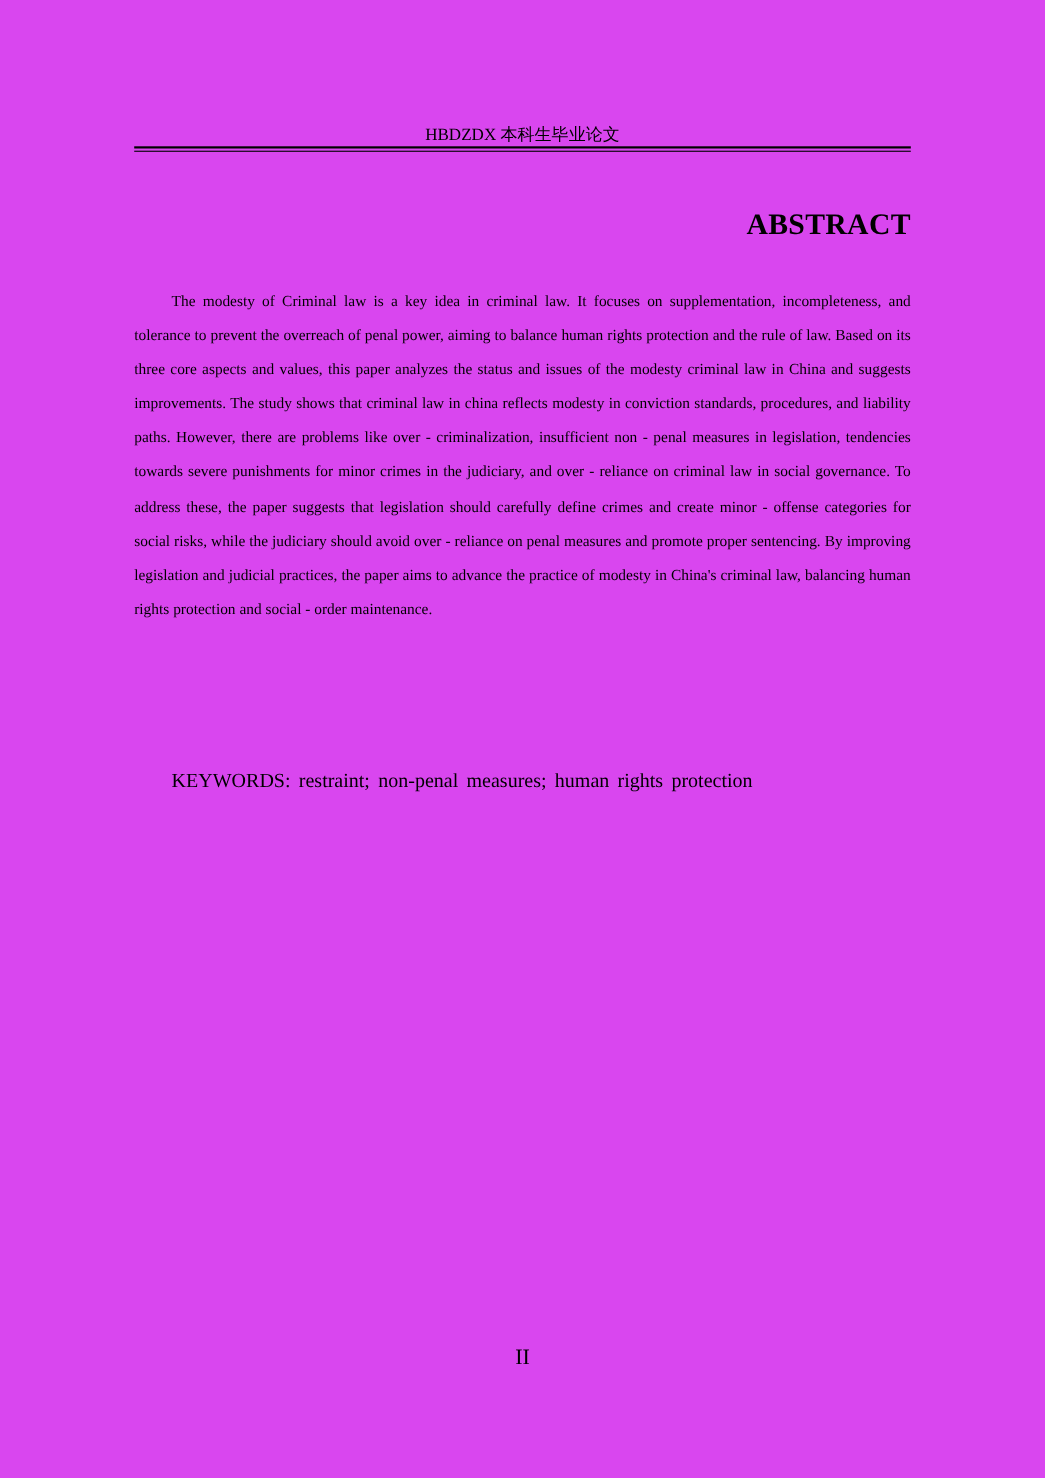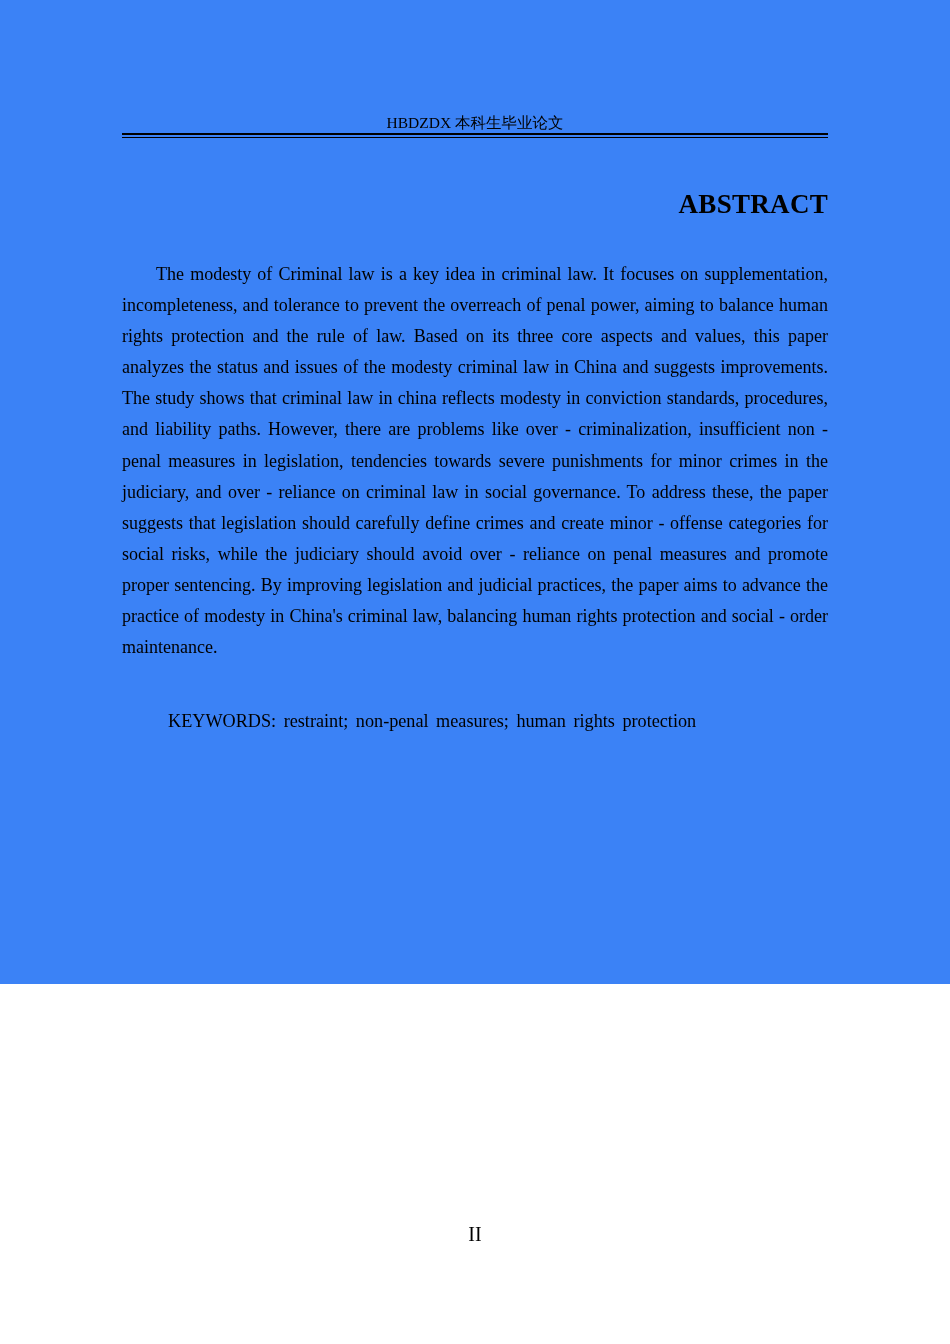--- a/index.html
+++ b/index.html
@@ -11,22 +11,22 @@
       width: 950px;
       height: 1344px;
       position: relative;
       font-family: "Liberation Serif", serif;
       color: #000;
     }
     .page {
       position: absolute;
       left: 0; top: 0;
       width: 950px;
-      height: 984px;
-      background: #3b82f6;
+      height: 1344px;
+      background: #d946ef;
     }
     .running-header {
       position: absolute;
       left: 122px;
       top: 114px;
       width: 706px;
       text-align: center;
       font-size: 15.5px;
       line-height: 18px;
       font-family: "Liberation Serif", "DejaVu Serif", serif;
@@ -50,35 +50,35 @@
       font-weight: bold;
       font-size: 27px;
       line-height: 36px;
       letter-spacing: 0.3px;
     }
     .abstract-body {
       position: absolute;
       left: 122px;
       top: 259px;
       width: 706px;
-      font-size: 18px;
+      font-size: 14px;
       line-height: 31.1px;
       text-align: justify;
       text-indent: 34px;
       margin: 0;
     }
     .keywords {
       position: absolute;
       left: 122px;
       top: 694px;
       width: 706px;
       font-size: 18.2px;
       line-height: 31.1px;
       text-indent: 34px;
-      margin: 12px;
+      margin: 0;
       word-spacing: 3px;
     }
     .page-number {
       position: absolute;
       left: 122px;
       top: 1224px;
       width: 706px;
       text-align: center;
       font-size: 20px;
       line-height: 20px;

